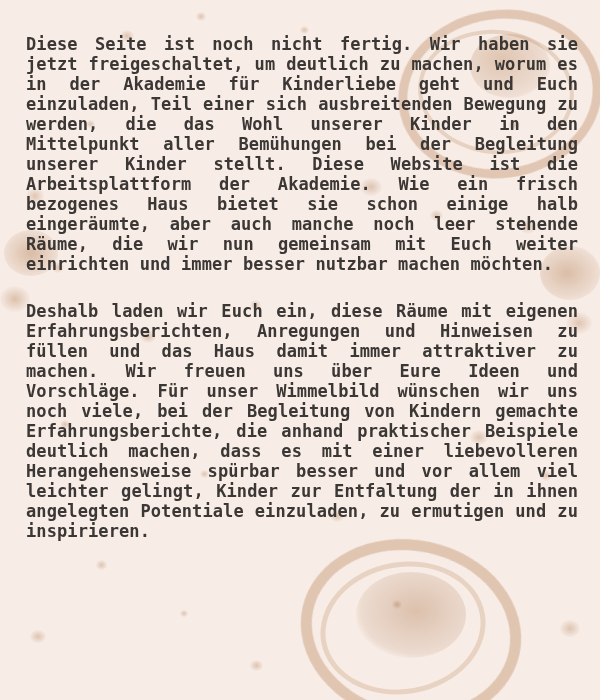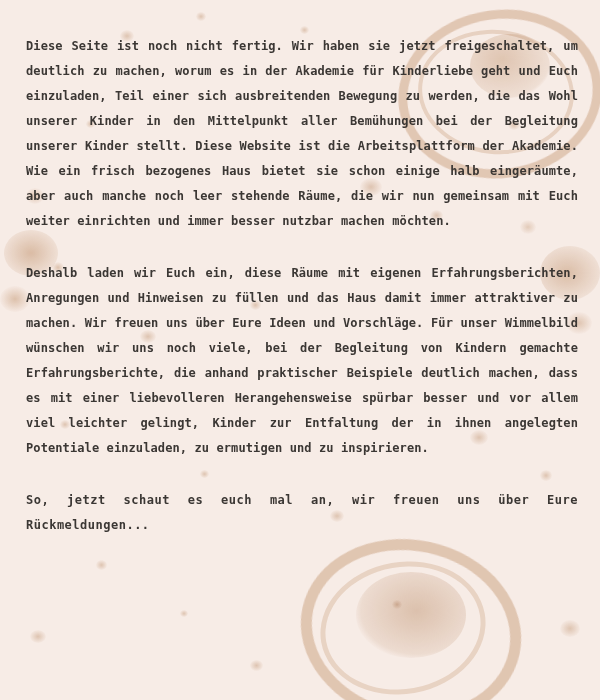--- a/index.html
+++ b/index.html
@@ -125,22 +125,22 @@
   .content {
     position: absolute;
     left: 26px;
     top: 34px;
     width: 552px;
     z-index: 5;
   }
   .para {
     color: #3b3734;
     font-family: "DejaVu Sans Mono", monospace;
-    font-size: 12px;
-    line-height: 25px;
+    font-size: 17px;
+    line-height: 20px;
     letter-spacing: 0.1px;
     font-weight: 700;
     text-align: justify;
     margin: 0 0 27px 0;
     white-space: pre-wrap;
   }
   .para:last-child { margin-bottom: 0; }
   .para.p3 { letter-spacing: 0.5px; }
 </style>
 </head>
@@ -184,16 +184,15 @@
     <div class="stain d d16"></div>
     <div class="stain d d17"></div>
     <div class="stain d d18"></div>
     <div class="stain d d19"></div>
     <div class="stain d d20"></div>
   </div>
 
   <div class="content">
     <p class="para p1">Diese Seite ist noch nicht fertig. Wir haben sie jetzt freigeschaltet, um deutlich zu machen, worum es in der Akademie für Kinderliebe geht und Euch einzuladen, Teil einer sich ausbreitenden Bewegung zu werden, die das Wohl unserer Kinder in den Mittelpunkt aller Bemühungen bei der Begleitung unserer Kinder stellt. Diese Website ist die Arbeitsplattform der Akademie. Wie ein frisch bezogenes Haus bietet sie schon einige halb eingeräumte, aber auch manche noch leer stehende Räume, die wir nun gemeinsam mit Euch weiter einrichten und immer besser nutzbar machen möchten.</p>
     <p class="para p2">Deshalb laden wir Euch ein, diese Räume mit eigenen Erfahrungsberichten, Anregungen und Hinweisen zu füllen und das Haus damit immer attraktiver zu machen. Wir freuen uns über Eure Ideen und Vorschläge. Für unser Wimmelbild wünschen wir uns noch viele, bei der Begleitung von Kindern gemachte Erfahrungsberichte, die anhand praktischer Beispiele deutlich machen, dass es mit einer liebevolleren Herangehensweise spürbar besser und vor allem viel leichter gelingt, Kinder zur Entfaltung der in ihnen angelegten Potentiale einzuladen, zu ermutigen und zu inspirieren.</p>
-    <p class="para p3">So, jetzt schaut es euch mal an, wir freuen uns über Eure Rückmeldungen...</p>
   </div>
 
 </div>
 
 </body></html>

